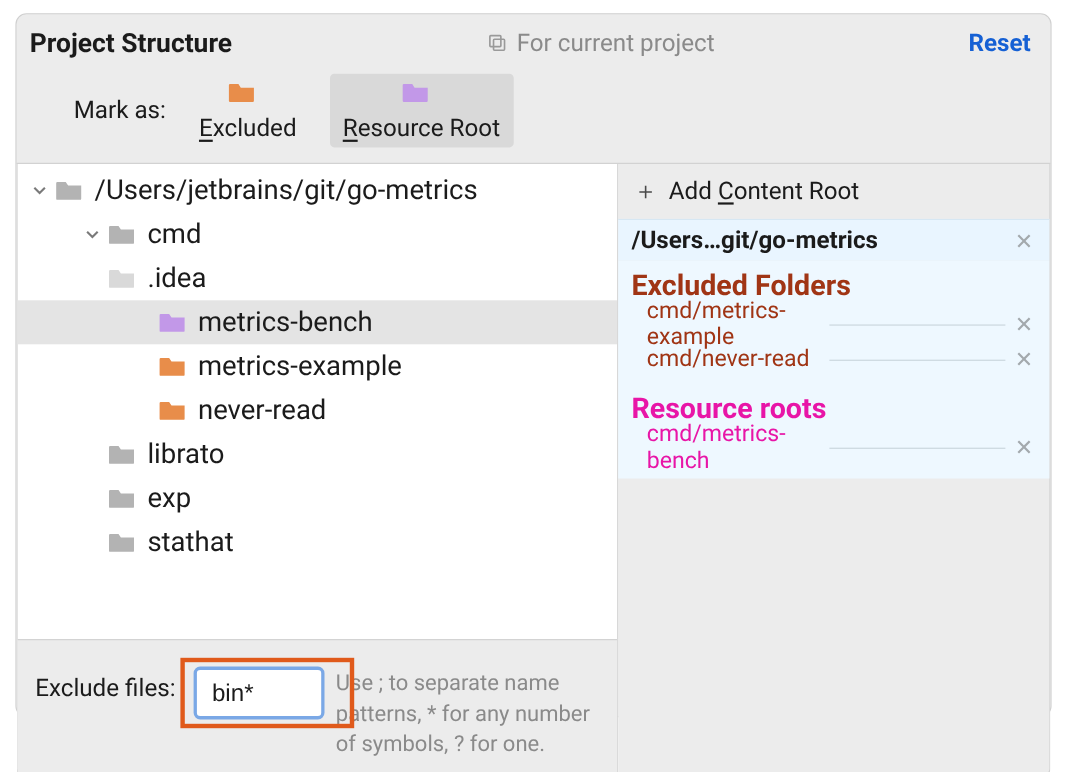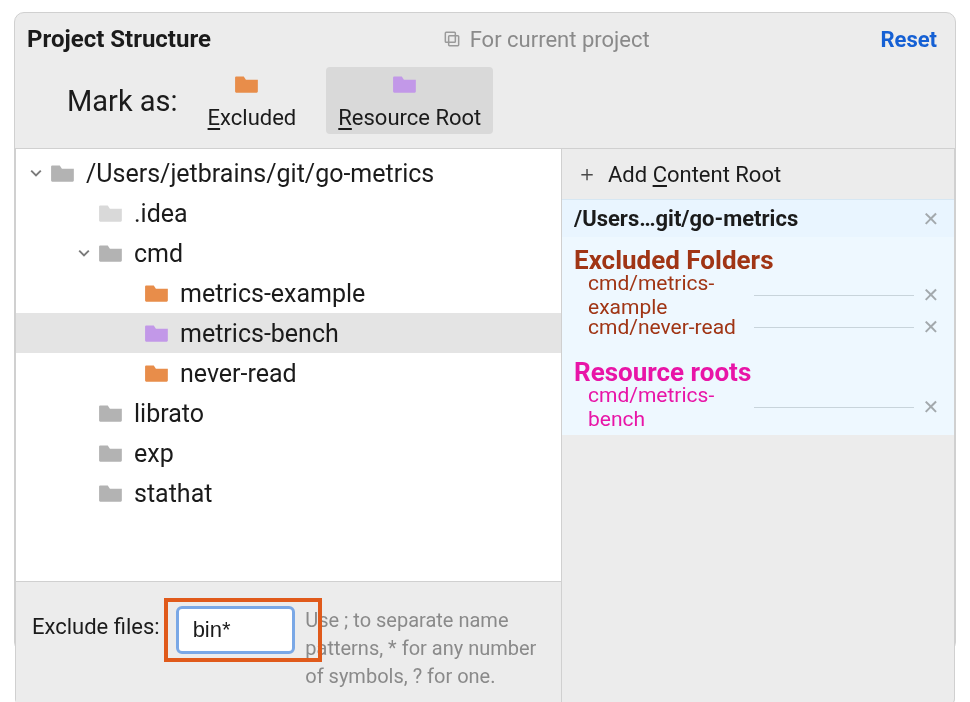--- a/index.html
+++ b/index.html
@@ -38,21 +38,21 @@
 }
 .title{font-weight:700;font-size:24px;}
 .spacer-flex{flex:1;}
 .for-current{display:flex;align-items:center;gap:8px;color:var(--hint);font-size:22px;}
 .reset{color:var(--blue-link);font-weight:700;font-size:22px;cursor:pointer;}
 
 .mark-row{
   display:flex;align-items:center;gap:18px;
   padding:6px 0 14px 52px;
 }
-.mark-label{font-size:29px;}
+.mark-label{font-size:22px;}
 .mark-item{
   display:flex;align-items:center;gap:8px;
   padding:4px 12px;border-radius:4px;
   cursor:pointer;
   flex-direction:column;
 }
 .mark-item.selected{background:#d9d9d9;}
 .mark-text{font-size:22px;}
 .mark-text .ul{text-decoration:underline;text-underline-offset:3px;}
 
@@ -221,55 +221,55 @@
               </svg>
             </span>
           <span class="indent" style="width:6px"></span>
           <svg class="folder grey" viewBox="0 0 24 20">
               <path d="M2 3h7l2 3h11v11a1 1 0 0 1-1 1H2a1 1 0 0 1-1-1V4a1 1 0 0 1 1-1z"></path>
             </svg>
           <span class="item-label">/Users/jetbrains/git/go-metrics</span>
         </div>
 
         <div class="tree-row">
-          <span class="indent" style="width:70px"></span>
-          <svg class="folder" style="fill:#d9d9d9" viewBox="0 0 24 20">
-              <path d="M2 3h7l2 3h11v11a1 1 0 0 1-1 1H2a1 1 0 0 1-1-1V4a1 1 0 0 1 1-1z"></path>
-            </svg>
-          <span class="item-label">.idea</span>
-        </div>
-
-        <div class="tree-row">
           <span class="indent" style="width:48px"></span>
           <span class="arrow">
               <svg viewBox="0 0 10 10">
                 <path d="M1 3 L5 7 L9 3" fill="none" stroke="#7a7a7a" stroke-width="1.6"></path>
               </svg>
             </span>
           <span class="indent" style="width:6px"></span>
           <svg class="folder grey" viewBox="0 0 24 20">
               <path d="M2 3h7l2 3h11v11a1 1 0 0 1-1 1H2a1 1 0 0 1-1-1V4a1 1 0 0 1 1-1z"></path>
             </svg>
           <span class="item-label">cmd</span>
         </div>
 
         <div class="tree-row">
-          <span class="indent" style="width:116px"></span>
-          <svg class="folder orange" viewBox="0 0 24 20">
-              <path d="M2 3h7l2 3h11v11a1 1 0 0 1-1 1H2a1 1 0 0 1-1-1V4a1 1 0 0 1 1-1z"></path>
-            </svg>
-          <span class="item-label">metrics-example</span>
+          <span class="indent" style="width:70px"></span>
+          <svg class="folder" style="fill:#d9d9d9" viewBox="0 0 24 20">
+              <path d="M2 3h7l2 3h11v11a1 1 0 0 1-1 1H2a1 1 0 0 1-1-1V4a1 1 0 0 1 1-1z"></path>
+            </svg>
+          <span class="item-label">.idea</span>
         </div>
 
         <div class="tree-row selected">
           <span class="indent" style="width:116px"></span>
           <svg class="folder purple" viewBox="0 0 24 20">
               <path d="M2 3h7l2 3h11v11a1 1 0 0 1-1 1H2a1 1 0 0 1-1-1V4a1 1 0 0 1 1-1z"></path>
             </svg>
           <span class="item-label">metrics-bench</span>
+        </div>
+
+        <div class="tree-row">
+          <span class="indent" style="width:116px"></span>
+          <svg class="folder orange" viewBox="0 0 24 20">
+              <path d="M2 3h7l2 3h11v11a1 1 0 0 1-1 1H2a1 1 0 0 1-1-1V4a1 1 0 0 1 1-1z"></path>
+            </svg>
+          <span class="item-label">metrics-example</span>
         </div>
 
         <div class="tree-row">
           <span class="indent" style="width:116px"></span>
           <svg class="folder orange" viewBox="0 0 24 20">
               <path d="M2 3h7l2 3h11v11a1 1 0 0 1-1 1H2a1 1 0 0 1-1-1V4a1 1 0 0 1 1-1z"></path>
             </svg>
           <span class="item-label">never-read</span>
         </div>
 

